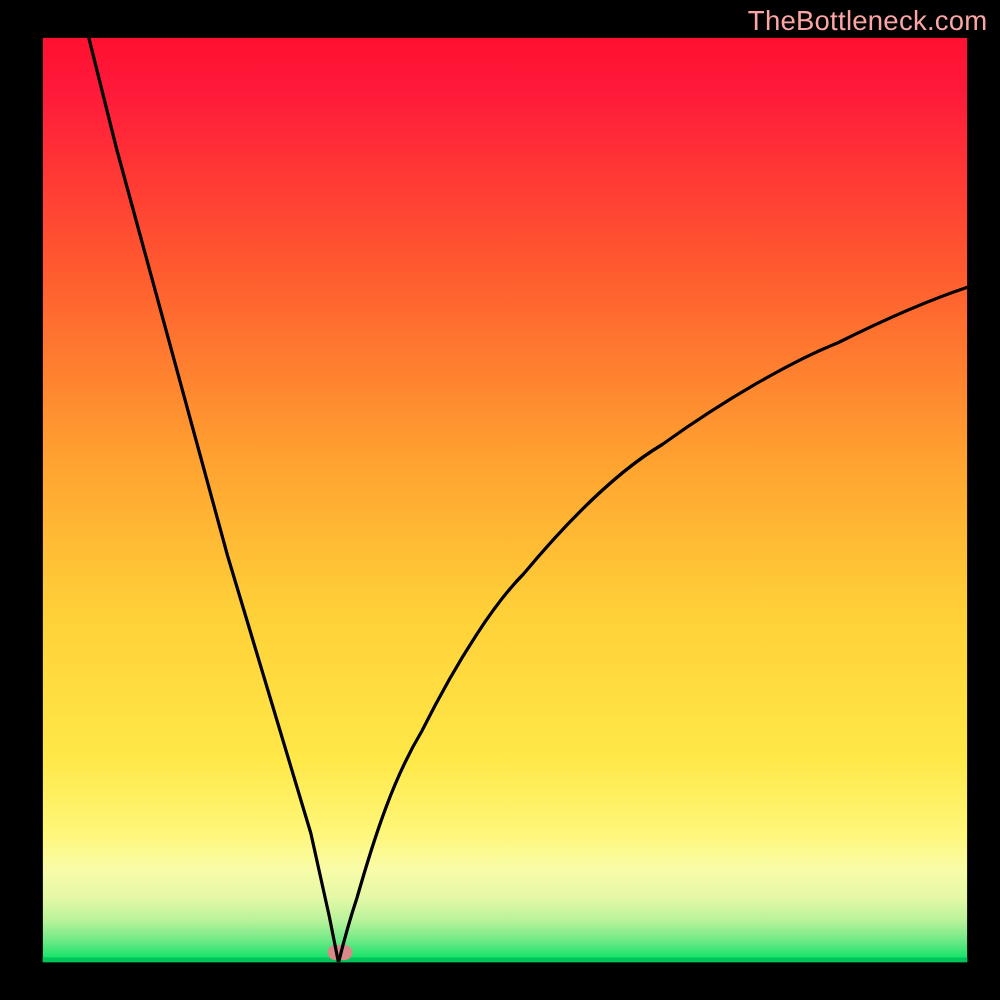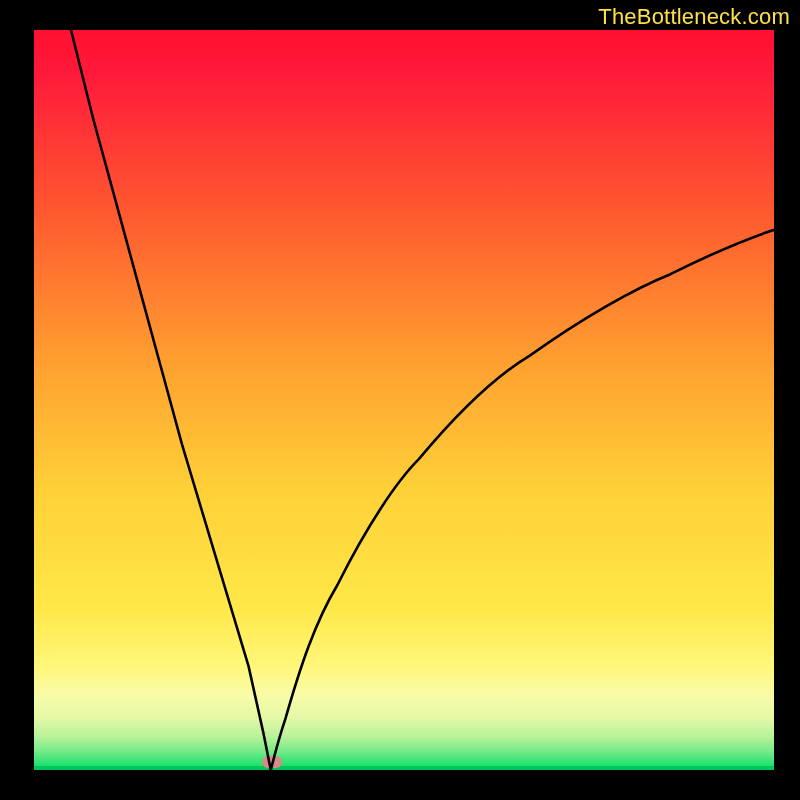--- a/index.html
+++ b/index.html
@@ -14,21 +14,21 @@
   .outer {
     position: relative;
     width: 800px;
     height: 800px;
     background: #000;
   }
   .watermark {
     position: absolute;
     top: 4px;
     right: 10px;
-    color: #fde047;
+    color: #fca5a5;
     font-size: 22px;
     font-weight: 400;
     letter-spacing: 0.2px;
     z-index: 5;
   }
   .plot-area {
     position: absolute;
     left: 34px;
     top: 30px;
     width: 740px;

